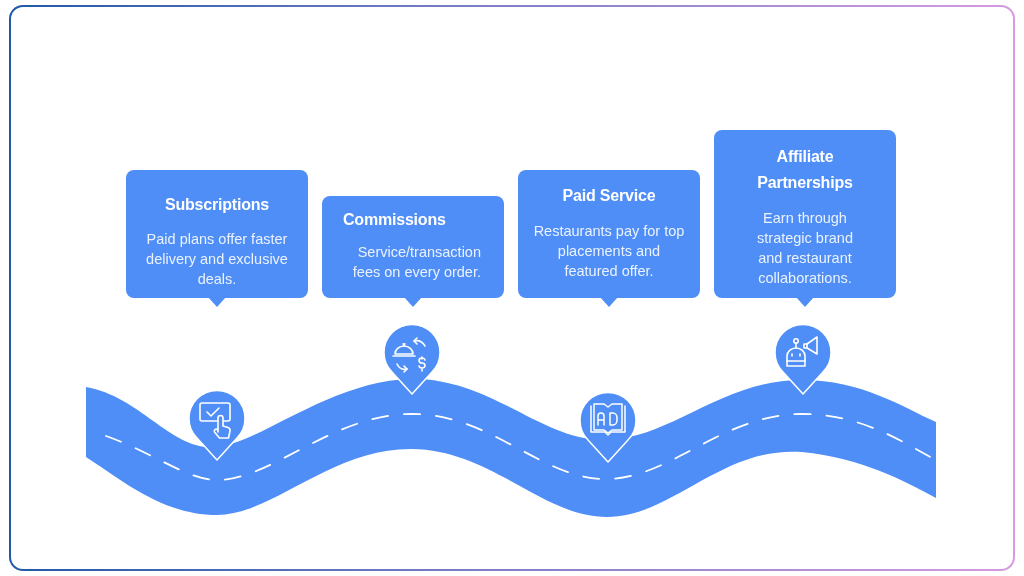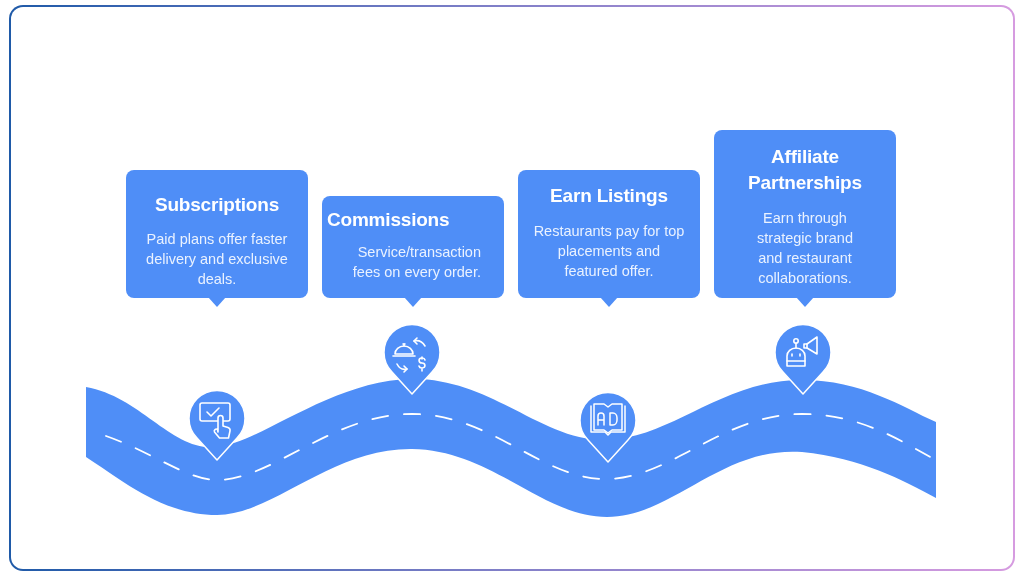--- a/index.html
+++ b/index.html
@@ -59,35 +59,35 @@
       bottom: -9px;
       transform: translateX(-50%);
       width: 0;
       height: 0;
       border-left: 9px solid transparent;
       border-right: 9px solid transparent;
       border-top: 10px solid #4f8ef7;
     }
     .callout .title {
       font-weight: bold;
-      font-size: 19px;
+      font-size: 16px;
       line-height: 24px;
       letter-spacing: -0.2px;
     }
     .callout .desc {
       font-size: 14.5px;
       line-height: 20px;
       color: #eaf2ff;
     }
     #c1 { left: 124px; top: 168px; width: 182px; height: 128px; }
     #c1 .title { margin-top: 23px; }
     #c1 .desc { margin-top: 12px; }
 
     #c2 { left: 320px; top: 194px; width: 182px; height: 102px; }
-    #c2 .title { margin-top: 12px; text-align: left; padding-left: 5px; }
+    #c2 .title { margin-top: 12px; text-align: left; padding-left: 21px; }
     #c2 .desc { margin-top: 10px; }
 
     #c3 { left: 516px; top: 168px; width: 182px; height: 128px; }
     #c3 .title { margin-top: 14px; }
     #c3 .desc { margin-top: 13px; }
 
     #c4 { left: 712px; top: 128px; width: 182px; height: 168px; }
     #c4 .title { margin-top: 14px; line-height: 26px; padding-right: 14px; }
     #c4 .desc { margin-top: 12px; }
 
@@ -130,21 +130,21 @@
         <div class="title">Subscriptions</div>
         <div class="desc" style="padding:0 17px;">Paid plans offer faster delivery and exclusive deals.</div>
       </div>
 
       <div class="callout" id="c2">
         <div class="title">Commissions</div>
         <div class="desc" style="padding:0 23px;text-align:right;">Service/transaction fees on every order.</div>
       </div>
 
       <div class="callout" id="c3">
-        <div class="title">Earn Listings</div>
+        <div class="title">Paid Service</div>
         <div class="desc" style="padding:0 14px;">Restaurants pay for top placements and featured offer.</div>
       </div>
 
       <div class="callout" id="c4">
         <div class="title" style="padding:0 20px;">Affiliate Partnerships</div>
         <div class="desc" style="padding:0 38px;">Earn through strategic brand and restaurant collaborations.</div>
       </div>
 
       <div class="pin" style="left:186px; top:388px;">
         <svg viewBox="0 0 58 72">

